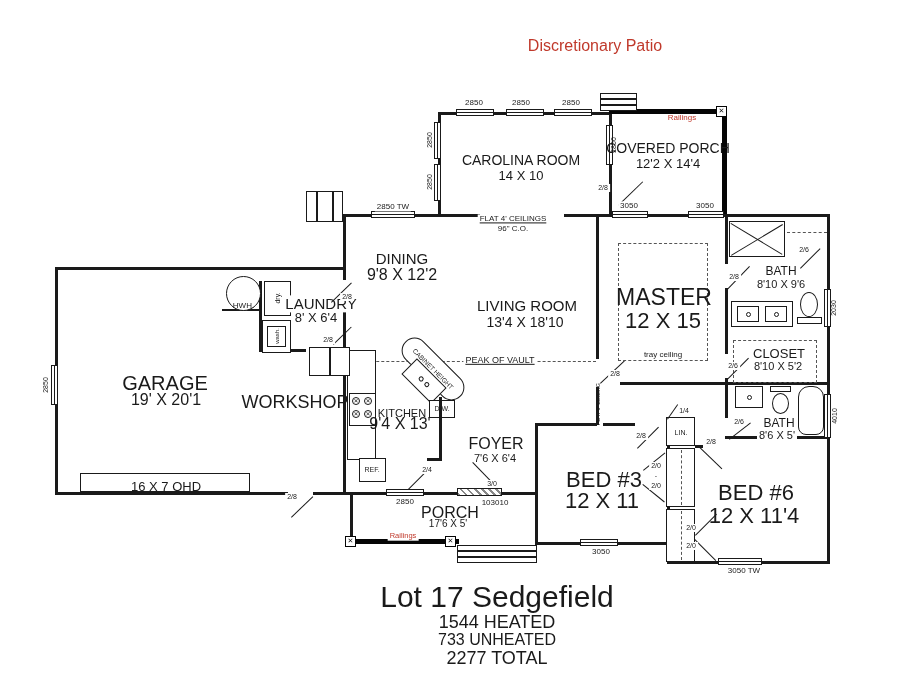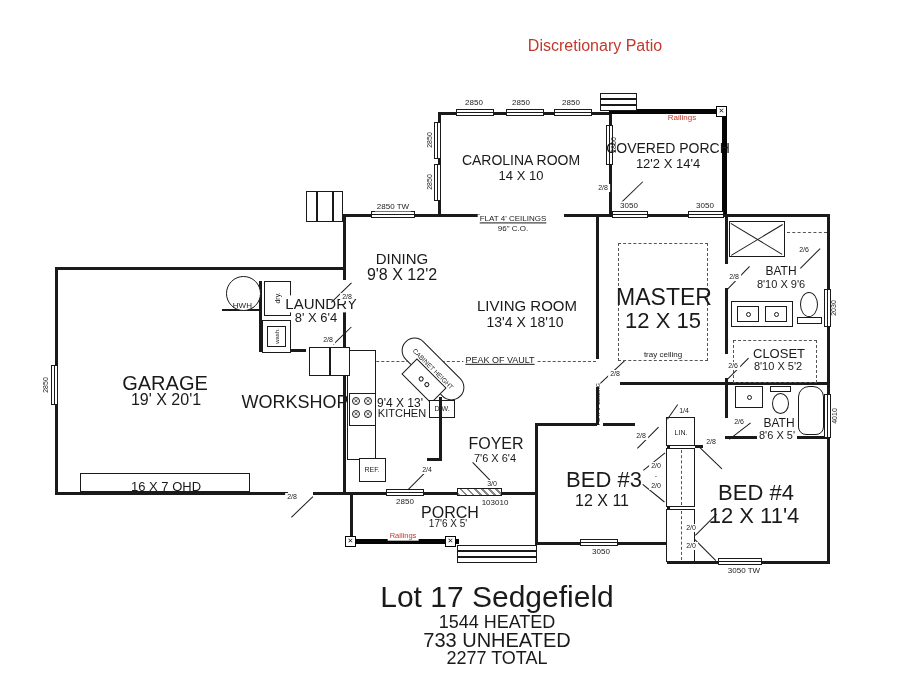--- a/index.html
+++ b/index.html
@@ -151,34 +151,34 @@
   <div class="winv" style="left:824px;top:394px;width:7px;height:44px;"></div>
   <div class="lbl rot" style="left:835px;top:416px;font-size:7px;">4010</div>
   <div class="lbl bg" style="left:779px;top:424px;font-size:12px;">BATH</div>
   <div class="lbl bg" style="left:777px;top:435px;font-size:11px;">8'6 X 5'</div>
   <div class="diag" style="left:729px;top:439px;width:27px;transform:rotate(-38deg);"></div>
   <div class="lbl bg" style="left:739px;top:422px;font-size:7px;">2/6</div>
 
   <div class="w" style="left:667px;top:561px;width:163px;height:3px;"></div>
   <div class="winh" style="left:718px;top:558px;width:44px;height:7px;"></div>
   <div class="lbl" style="left:744px;top:571px;">3050 TW</div>
-  <div class="lbl" style="left:756px;top:493px;font-size:22px;">BED #4</div>
+  <div class="lbl" style="left:756px;top:493px;font-size:22px;">BED #6</div>
   <div class="lbl" style="left:754px;top:516px;font-size:22px;">12 X 11'4</div>
   <div class="w" style="left:695px;top:445px;width:8px;height:3px;"></div>
   <div class="diag" style="left:700px;top:447px;width:31px;transform:rotate(44deg);"></div>
   <div class="lbl bg" style="left:711px;top:442px;font-size:7px;">2/8</div>
 
   <div class="w" style="left:535px;top:423px;width:62px;height:3px;"></div>
   <div class="w" style="left:603px;top:423px;width:32px;height:3px;"></div>
   <div class="w" style="left:535px;top:423px;width:3px;height:122px;"></div>
   <div class="w" style="left:535px;top:542px;width:135px;height:3px;"></div>
   <div class="winh" style="left:580px;top:539px;width:38px;height:7px;"></div>
   <div class="lbl" style="left:601px;top:552px;">3050</div>
   <div class="lbl" style="left:604px;top:480px;font-size:22px;">BED #3</div>
-  <div class="lbl" style="left:602px;top:501px;font-size:16px;">12 X 11</div>
+  <div class="lbl" style="left:602px;top:501px;font-size:22px;">12 X 11</div>
   <div class="diag" style="left:637px;top:448px;width:30px;transform:rotate(-45deg);"></div>
   <div class="lbl bg" style="left:641px;top:436px;font-size:7px;">2/8</div>
 
   <div class="w" style="left:667px;top:445px;width:3px;height:118px;"></div>
   <div class="box" style="left:666px;top:417px;width:29px;height:29px;"></div>
   <div class="lbl" style="left:681px;top:433px;font-size:7px;">LIN.</div>
   <div class="diag" style="left:667px;top:419px;width:18px;transform:rotate(-55deg);"></div>
   <div class="lbl bg" style="left:684px;top:411px;font-size:7px;">1/4</div>
   <div class="box" style="left:666px;top:448px;width:29px;height:59px;"></div>
   <div class="dashv" style="left:681px;top:450px;height:55px;"></div>
@@ -204,21 +204,21 @@
   <div class="w" style="left:343px;top:347px;width:3px;height:145px;"></div>
   <div class="box" style="left:347px;top:350px;width:29px;height:110px;"></div>
   <div class="box" style="left:349px;top:393px;width:27px;height:33px;"></div>
   <div class="burner" style="left:352px;top:397px;">✕</div>
   <div class="burner" style="left:364px;top:397px;">✕</div>
   <div class="burner" style="left:352px;top:410px;">✕</div>
   <div class="burner" style="left:364px;top:410px;">✕</div>
   <div class="box" style="left:359px;top:458px;width:27px;height:24px;"></div>
   <div class="lbl" style="left:372px;top:470px;font-size:7px;">REF.</div>
   <div class="lbl" style="left:402px;top:413px;font-size:11px;">KITCHEN</div>
-  <div class="lbl" style="left:400px;top:404px;font-size:12px;">9'4 X 13'</div>
+  <div class="lbl" style="left:400px;top:424px;font-size:16px;">9'4 X 13'</div>
   <div class="rotbox" style="left:394px;top:356px;width:78px;height:26px;border-radius:13px;transform:rotate(45deg);"></div>
   <div class="lbl" style="left:433px;top:369px;font-size:6.5px;transform:translate(-50%,-50%) rotate(45deg);">CABINET HEIGHT</div>
   <div class="rotbox" style="left:403px;top:370px;width:42px;height:22px;transform:rotate(45deg);display:flex;align-items:center;justify-content:center;gap:3px;">
     <span class="dot"></span>
       <span class="dot"></span>
   </div>
   <div class="box" style="left:429px;top:400px;width:26px;height:18px;"></div>
   <div class="lbl" style="left:442px;top:409px;font-size:7px;">D.W.</div>
   <div class="w" style="left:439px;top:397px;width:3px;height:63px;"></div>
   <div class="w" style="left:427px;top:458px;width:15px;height:3px;"></div>
@@ -270,16 +270,16 @@
   <div class="post" style="left:445px;top:536px;">✕</div>
   <div class="lbl red" style="left:403px;top:536px;font-size:7.5px;background:#fff;padding:0 2px;">Railings</div>
   <div class="lbl" style="left:450px;top:513px;font-size:16px;">PORCH</div>
   <div class="lbl" style="left:448px;top:524px;font-size:10px;">17'6 X 5'</div>
   <div class="box" style="left:457px;top:545px;width:80px;height:6px;"></div>
   <div class="box" style="left:457px;top:551px;width:80px;height:6px;"></div>
   <div class="box" style="left:457px;top:557px;width:80px;height:6px;"></div>
 
   <div class="lbl" style="left:497px;top:597px;font-size:30px;">Lot 17 Sedgefield</div>
   <div class="lbl" style="left:497px;top:622px;font-size:18px;">1544 HEATED</div>
-  <div class="lbl" style="left:497px;top:640px;font-size:20px;">733 UNHEATED</div>
+  <div class="lbl" style="left:497px;top:640px;font-size:16px;">733 UNHEATED</div>
   <div class="lbl" style="left:497px;top:658px;font-size:18px;">2277 TOTAL</div>
 
 </div>
 
 </body></html>

